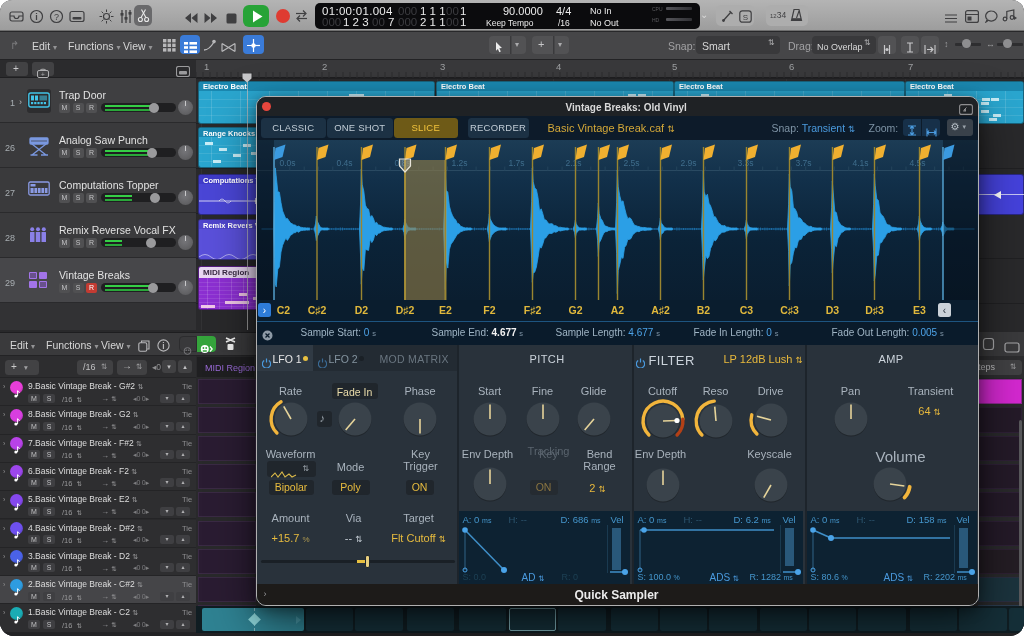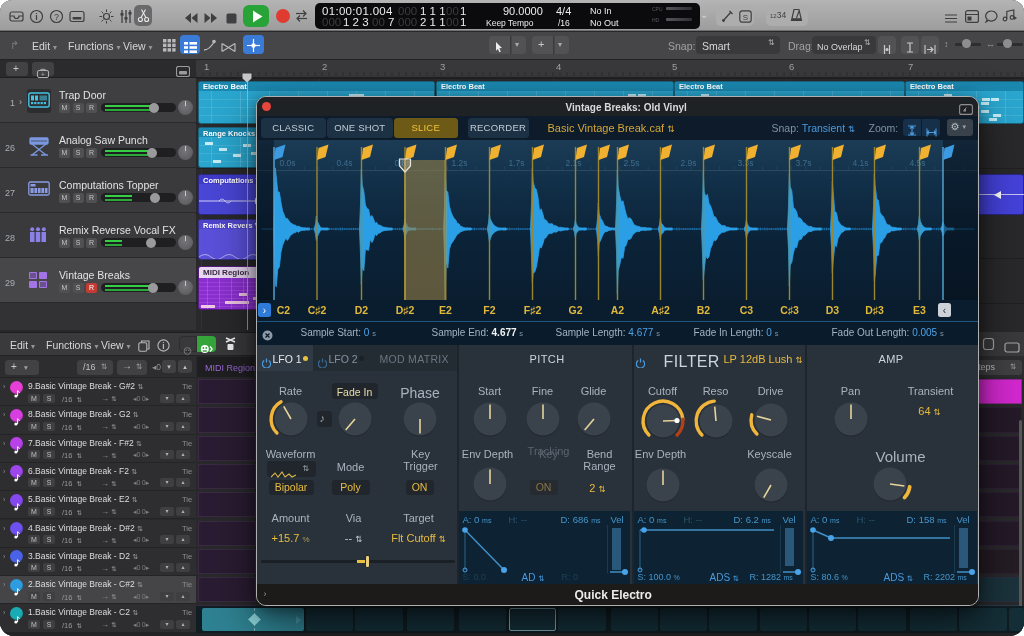--- a/index.html
+++ b/index.html
@@ -1156,27 +1156,27 @@
             <line x1="4.5" y1="0.5" x2="4.5" y2="4.5" stroke="#3a6a94" stroke-width="1.2"></line>
           </svg></div>
 <div class="txt" style="left:329px;top:353px;font-size:10.5px;color:#8494a0">LFO 2</div>
 <div class="abs" style="left:359px;top:356.5px;width:5px;height:5px;background:#1a2026;border-radius:50%"></div>
 <div class="txt" style="left:380px;top:353px;font-size:10.5px;color:#6a7680;letter-spacing:.3px">MOD MATRIX</div>
 <div class="txt" style="left:530px;top:353px;font-size:11px;color:#ccd4dc;letter-spacing:.4px">PITCH</div>
 <div class="abs" style="left:636px;top:354.5px;width:9px;height:10px"><svg width="9" height="10">
             <path d="M2.2 2.6 a4.1 4.1 0 1 0 4.6 0" fill="none" stroke="#4a9ade" stroke-width="1.2"></path>
             <line x1="4.5" y1="0.5" x2="4.5" y2="4.5" stroke="#4a9ade" stroke-width="1.2"></line>
           </svg></div>
-<div class="txt" style="left:664px;top:353px;font-size:16px;color:#ccd4dc;letter-spacing:.4px">FILTER</div>
+<div class="txt" style="left:649px;top:353px;font-size:13px;color:#ccd4dc;letter-spacing:.4px">FILTER</div>
 <div class="txt" style="left:724px;top:353px;font-size:11px;color:#e8b93c">LP 12dB Lush <span style="font-size:8.5px">⇅</span></div>
 <div class="txt" style="left:879px;top:353px;font-size:11px;color:#ccd4dc;letter-spacing:.4px">AMP</div>
 <div class="txt" style="left:291px;top:385px;font-size:11px;color:#a9b3bd;transform:translateX(-50%)">Rate</div>
 <div class="abs" style="left:332px;top:383.5px;width:46px;height:16px;background:#20262c;border-radius:3px"></div>
 <div class="txt" style="left:355px;top:386px;font-size:10.5px;color:#eadcaa;transform:translateX(-50%)">Fade In</div>
-<div class="txt" style="left:420.5px;top:385px;font-size:14px;color:#a9b3bd;transform:translateX(-50%)">Phase</div>
+<div class="txt" style="left:420.5px;top:385px;font-size:11px;color:#a9b3bd;transform:translateX(-50%)">Phase</div>
 <div class="txt" style="left:490px;top:385px;font-size:11px;color:#a9b3bd;transform:translateX(-50%)">Start</div>
 <div class="txt" style="left:543px;top:385px;font-size:11px;color:#a9b3bd;transform:translateX(-50%)">Fine</div>
 <div class="txt" style="left:594px;top:385px;font-size:11px;color:#a9b3bd;transform:translateX(-50%)">Glide</div>
 <div class="txt" style="left:663px;top:385px;font-size:11px;color:#a9b3bd;transform:translateX(-50%)">Cutoff</div>
 <div class="txt" style="left:716px;top:385px;font-size:11px;color:#a9b3bd;transform:translateX(-50%)">Reso</div>
 <div class="txt" style="left:771px;top:385px;font-size:11px;color:#a9b3bd;transform:translateX(-50%)">Drive</div>
 <div class="txt" style="left:851px;top:385px;font-size:11px;color:#a9b3bd;transform:translateX(-50%)">Pan</div>
 <div class="txt" style="left:931px;top:385px;font-size:11px;color:#a9b3bd;transform:translateX(-50%)">Transient</div>
 <div class="txt" style="left:930px;top:405px;font-size:11px;color:#e8b93c;transform:translateX(-50%)">64 <span style="font-size:8.5px">⇅</span></div>
 <svg style="position:absolute;left:263.0px;top:391.5px" width="56" height="56">
@@ -1358,15 +1358,15 @@
             <circle cx="6" cy="19" r="2.8" fill="#4aa3e8"></circle>
             <circle cx="24" cy="27" r="3" fill="#4aa3e8"></circle>
             <circle cx="6" cy="59" r="2" fill="none" stroke="#4aa3e8" stroke-width="1"></circle>
           </svg>
           <div style="position:absolute;left:4px;top:61px;font-size:9px;color:#4596cc;white-space:nowrap">S: 80.6 <span style="font-size:7px">%</span></div>
           <div style="position:absolute;left:77px;top:61px;font-size:10px;color:#4a9ade;white-space:nowrap">ADS <span style="font-size:7.5px">⇅</span></div>
           <div style="position:absolute;left:117px;top:61px;font-size:9px;color:#4596cc;white-space:nowrap">R: 2202 <span style="font-size:7px">ms</span></div>
         </div>
 <div class="abs" style="left:257.5px;top:584px;width:721px;height:21.5px;background:#1d1b19"></div>
 <div class="txt" style="left:264px;top:589px;font-size:9px;color:#9a9a9c">›</div>
-<div class="txt" style="left:575px;top:588px;font-size:12px;color:#ececec;font-weight:bold">Quick Electro</div>
+<div class="txt" style="left:575px;top:588px;font-size:12px;color:#ececec;font-weight:bold">Quick Sampler</div>
 </div>
 </div>
 </div>
 </body></html>

